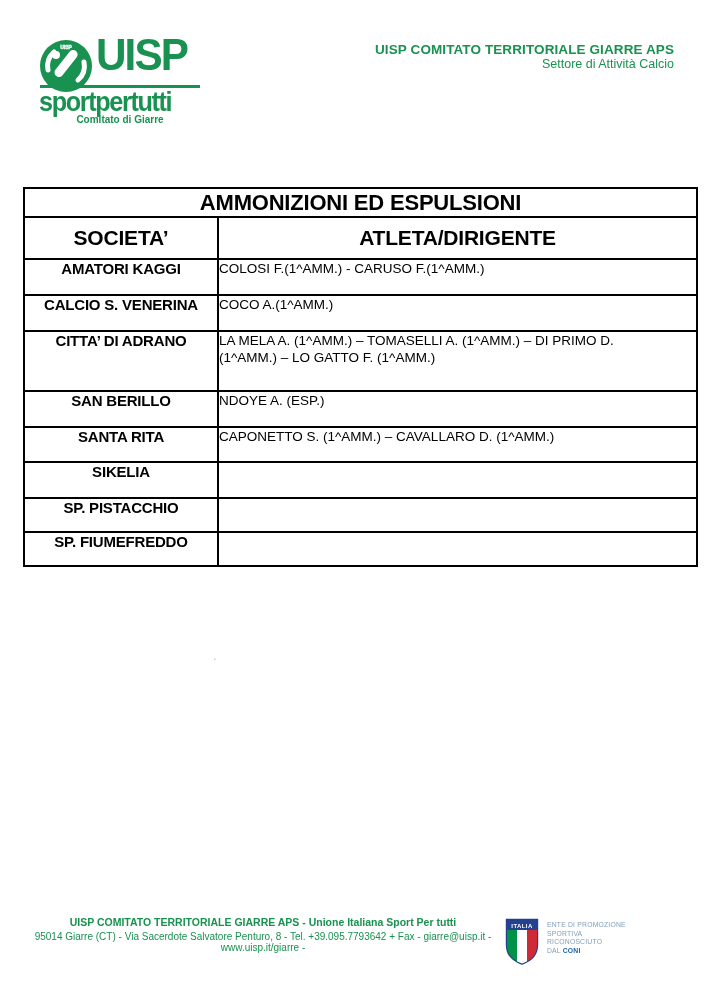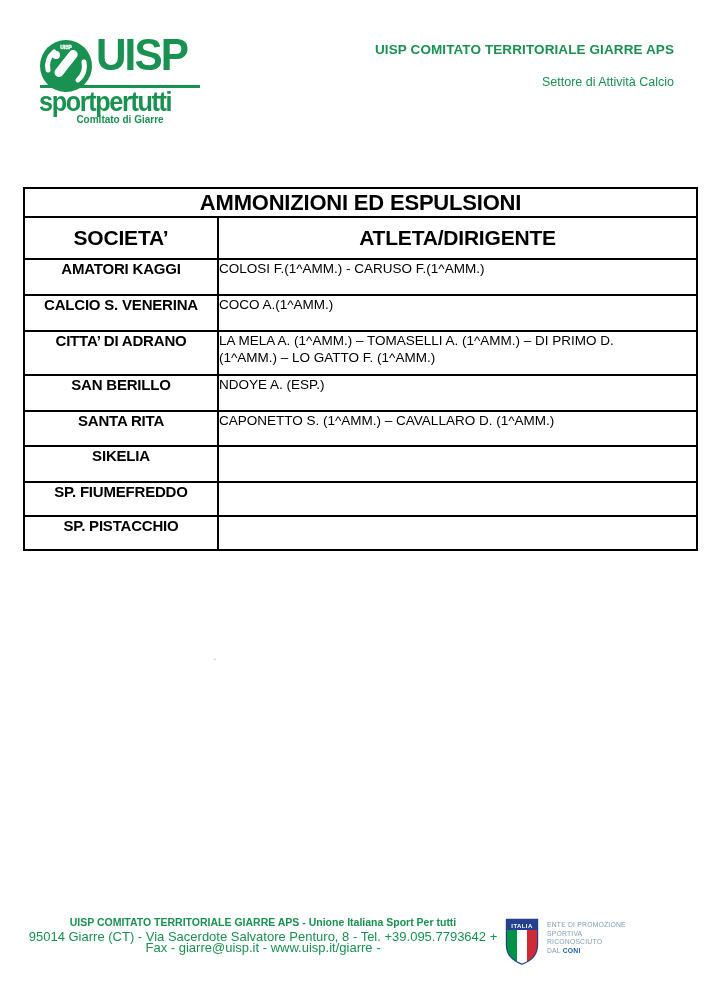--- a/index.html
+++ b/index.html
@@ -35,21 +35,21 @@
     letter-spacing:-1.5px;transform:scaleX(.90);transform-origin:left;
   }
   .logo-comitato{
     position:absolute;left:2px;top:76px;width:160px;text-align:center;
     font-size:10px;color:var(--green);font-weight:bold;
   }
 
   
   .head-right{position:absolute;right:40px;top:42px;text-align:right;color:var(--green);}
   .head-org{font-size:13.5px;font-weight:bold;letter-spacing:.1px;}
-  .head-sector{font-size:12.5px;margin-top:18px;}
+  .head-sector{font-size:12.5px;margin-top:0;}
 
   
   table.main{
     position:absolute;left:15px;top:187px;width:673px;
     border-collapse:collapse;table-layout:fixed;
   }
   table.main td,table.main th{
     border:2px solid var(--border);
     padding:0;vertical-align:top;overflow:hidden;
   }
@@ -58,38 +58,38 @@
   tr.title-row{height:29px;}
   tr.head-row{height:42px;}
   .title-cell{
     text-align:center;font-size:22px;font-weight:bold;color:#000;
     vertical-align:middle !important;letter-spacing:-.2px;
   }
   .head-cell{
     text-align:center;font-size:21px;font-weight:bold;color:#000;
     vertical-align:middle !important;letter-spacing:-.2px;
   }
-  tr.r33{height:36px;} tr.r34{height:34px;} tr.r35{height:35px;} tr.r52{height:44px;}
+  tr.r33{height:36px;} tr.r34{height:34px;} tr.r35{height:35px;} tr.r52{height:60px;}
   td.soc{
     text-align:center;font-size:15px;font-weight:bold;color:#000;
     padding-top:7px;letter-spacing:-.2px;
   }
   td.ath{font-size:13.5px;color:#000;padding:6px 8px 0 8px;line-height:17px;}
   td.ath .wrapbox{max-width:436px;}
 
   
   .stray{position:absolute;left:205px;top:648px;font-size:13px;color:#c2c2c2;}
 
   
   .footer-text{
     position:absolute;left:20px;top:916px;width:470px;text-align:center;
     color:var(--green);
   }
   .footer-org{font-size:10.5px;font-weight:bold;}
-  .footer-addr{font-size:13px;margin-top:3px;line-height:11px;}
+  .footer-addr{font-size:10px;margin-top:3px;line-height:11px;}
   .footer-cf{font-size:9px;line-height:11px;}
 
   .coni{position:absolute;left:497px;top:918px;display:flex;}
   .coni-shield{width:34px;height:47px;flex:0 0 auto;}
   .coni-lines{margin-left:8px;padding-top:3px;}
   .coni-line{font-size:6.8px;line-height:8.5px;color:var(--coni-text);letter-spacing:.2px;}
   .coni-dal b{color:var(--coni-bold);font-weight:bold;}
 </style>
 </head>
 <body>
@@ -161,27 +161,27 @@
             <div class="wrapbox">CAPONETTO S. (1^AMM.) – CAVALLARO D. (1^AMM.)</div>
           </td>
       </tr>
       <tr class="r33">
         <td class="soc">SIKELIA</td>
         <td class="ath">
             <div class="wrapbox"></div>
           </td>
       </tr>
       <tr class="r34">
+        <td class="soc">SP. PISTACCHIO</td>
+        <td class="ath">
+            <div class="wrapbox"></div>
+          </td>
+      </tr>
+      <tr class="r34">
         <td class="soc">SP. FIUMEFREDDO</td>
-        <td class="ath">
-            <div class="wrapbox"></div>
-          </td>
-      </tr>
-      <tr class="r34">
-        <td class="soc">SP. PISTACCHIO</td>
         <td class="ath">
             <div class="wrapbox"></div>
           </td>
       </tr>
     </tbody>
   </table>
 
   <div class="stray">.</div>
 
   <div class="footer-text">

